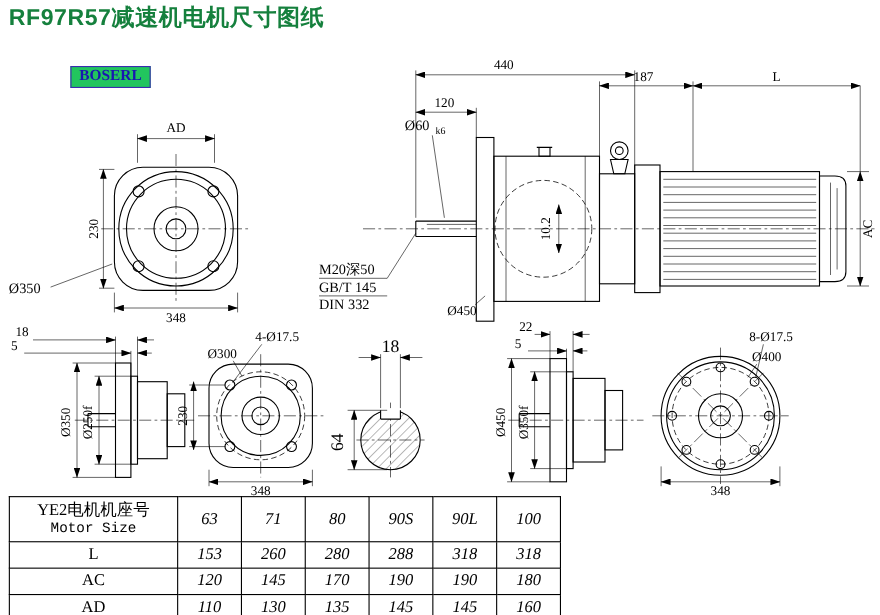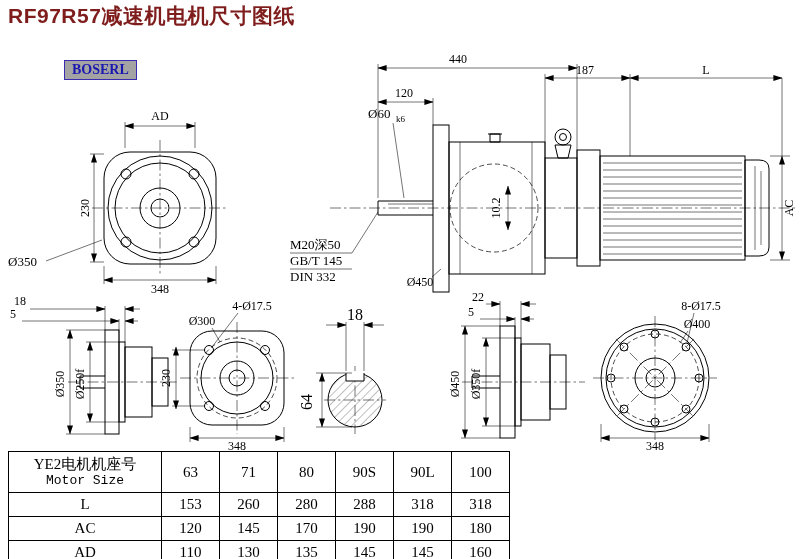--- a/index.html
+++ b/index.html
@@ -1,38 +1,38 @@
 <!DOCTYPE html>
 <html><head>
 <meta charset="utf-8">
 <style>
   html,body{margin:0;padding:0;background:#fff;}
   body{width:800px;height:559px;position:relative;overflow:hidden;
        font-family:"Liberation Sans",sans-serif;color:#000;}
   .title{position:absolute;left:8px;top:2px;font-size:21px;font-weight:bold;
-         color:#7f1d1d;letter-spacing:.5px;}
+         color:#15803d;letter-spacing:.5px;}
   .logo{position:absolute;left:64px;top:60px;border:1px solid #3b2bb0;
         color:#1a17b0;font-family:"Liberation Serif",serif;font-weight:bold;
-        font-size:14px;padding:1px 7px;background:#a3a3a3;}
+        font-size:14px;padding:1px 7px;background:#22c55e;}
   svg.drawing{position:absolute;left:0;top:30px;}
   svg .ln{stroke:#000;fill:none;stroke-width:1;}
   svg .thin{stroke:#000;fill:none;stroke-width:.55;}
   svg .cl{stroke:#000;fill:none;stroke-width:.55;stroke-dasharray:11 3 2.5 3;}
   svg .dash{stroke:#000;fill:none;stroke-width:.7;stroke-dasharray:5 3;}
   svg .wfill{fill:#fff;stroke:none;}
   svg text{fill:#000;stroke:none;font-family:"Liberation Serif",serif;}
   svg .dim{font-size:12px;text-anchor:middle;}
   svg .dimL{font-size:16px;text-anchor:middle;}
   svg .note{font-size:13px;text-anchor:start;}
   svg .tol{font-size:9px;text-anchor:start;}
   table.dims{position:absolute;left:8px;top:451px;border-collapse:collapse;
              font-family:"Liberation Serif",serif;font-size:15px;}
   table.dims td{border:1px solid #000;text-align:center;padding:0;height:23px;}
   table.dims td.head{width:152px;height:40px;line-height:1.25;margin-left:36px;}
-  table.dims td.v{width:57px;}
+  table.dims td.v{width:57px;font-style:italic;}
   .mono{font-family:Liberation Mono, monospace;font-size:13px;}
 </style>
 </head>
 <body>
 
 <div class="title">RF97R57减速机电机尺寸图纸</div>
 <div class="logo">BOSERL</div>
 
 <svg class="drawing" width="800" height="424" viewBox="0 0 800 424">
   <defs>

